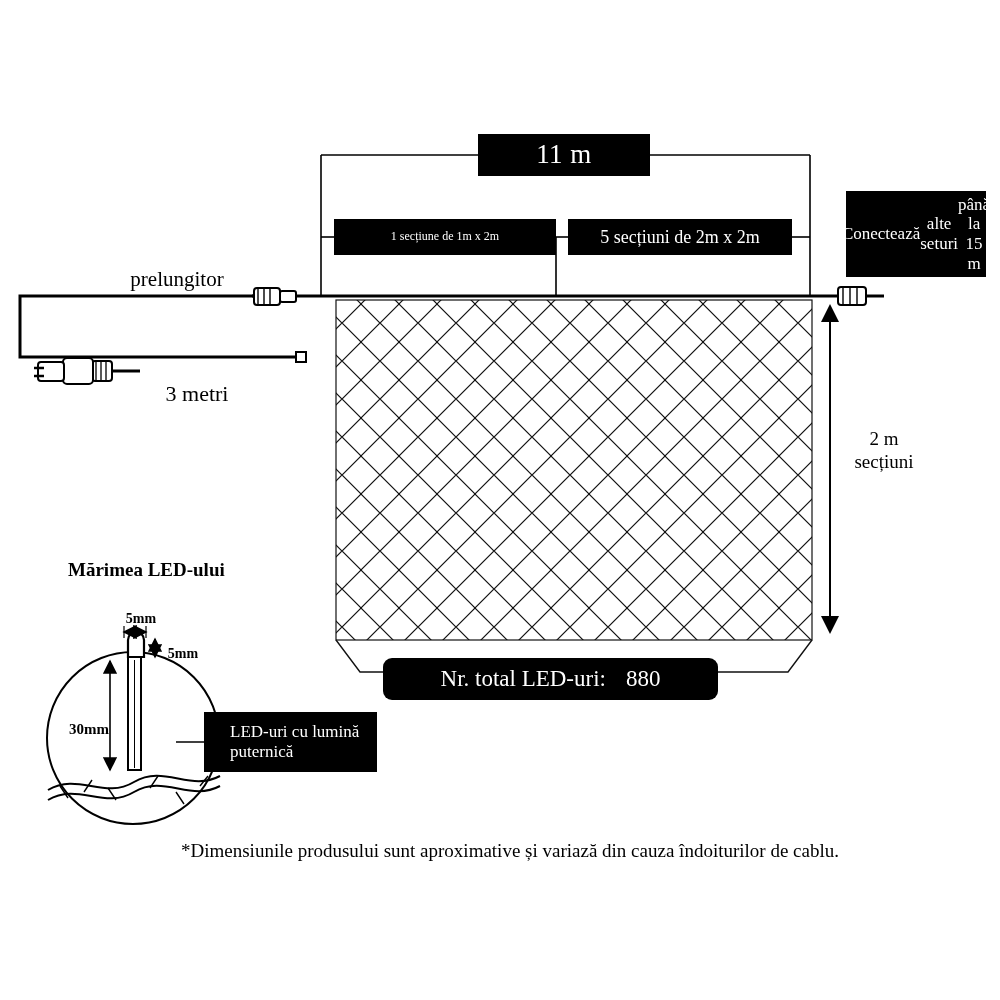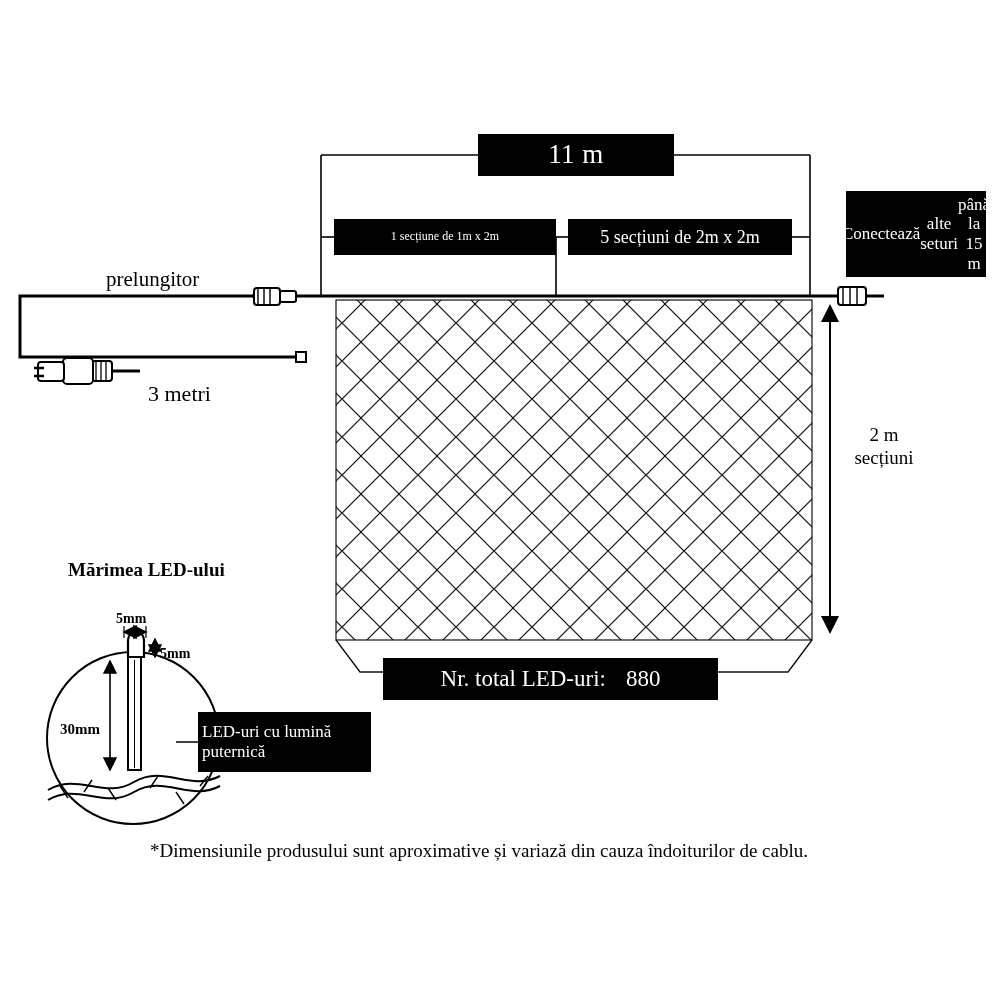--- a/index.html
+++ b/index.html
@@ -39,32 +39,32 @@
     align-items: center;
     justify-content: center;
     text-align: center;
     line-height: 1.15;
     padding: 3px 8px;
   }
   .plain {
     color: #000000;
     display: flex;
     align-items: center;
-    justify-content: flex-start;
+    justify-content: center;
     text-align: center;
     line-height: 1.2;
   }
 
   
-  #chip-width      { left: 478px; top: 134px; width: 196px; height: 42px; font-size: 27px; letter-spacing: .5px; }
+  #chip-width      { left: 478px; top: 134px; width: 172px; height: 42px; font-size: 27px; letter-spacing: .5px; }
   #chip-section1   { left: 334px; top: 219px; width: 222px; height: 36px; font-size: 12px; }
   #chip-section5   { left: 568px; top: 219px; width: 224px; height: 36px; font-size: 18px; }
   #chip-connect    { left: 846px; top: 191px; width: 140px; height: 86px; font-size: 17px; flex-direction: row; }
-  #chip-total      { left: 383px; top: 658px; width: 335px; height: 42px; font-size: 23px; gap: 20px; }
-  #chip-bright     { left: 198px; top: 712px; width: 173px; height: 60px; font-size: 17px; flex-direction: column; align-items: flex-start; text-align: right; padding-left: 4px; }
+  #chip-total      { left: 383px; top: 658px; width: 335px; height: 42px; font-size: 23px; gap: 20px; border-radius: 9px; }
+  #chip-bright     { left: 204px; top: 712px; width: 173px; height: 60px; font-size: 17px; flex-direction: column; align-items: flex-start; text-align: right; padding-left: 26px; }
 
   #txt-extcord     { left: 106px; top: 266px; width: 142px; height: 28px; font-size: 21px; }
   #txt-3m          { left: 148px; top: 379px; width: 98px; height: 30px; font-size: 22px; }
   #txt-height      { left: 840px; top: 424px; width: 88px; height: 54px; font-size: 19px; flex-direction: column; }
   #txt-ledsize     { left: 68px; top: 557px; width: 200px; height: 26px; font-size: 19px; font-weight: bold; justify-content: flex-start; }
   #txt-5mm-top     { left: 116px; top: 609px; width: 50px; height: 20px; font-size: 14px; font-weight: bold; }
   #txt-5mm-right   { left: 160px; top: 644px; width: 46px; height: 20px; font-size: 14px; font-weight: bold; }
   #txt-30mm        { left: 60px; top: 718px; width: 58px; height: 22px; font-size: 15px; font-weight: bold; }
   #txt-footnote    { left: 150px; top: 838px; width: 720px; height: 26px; font-size: 19px; font-weight: normal; }
 </style>

